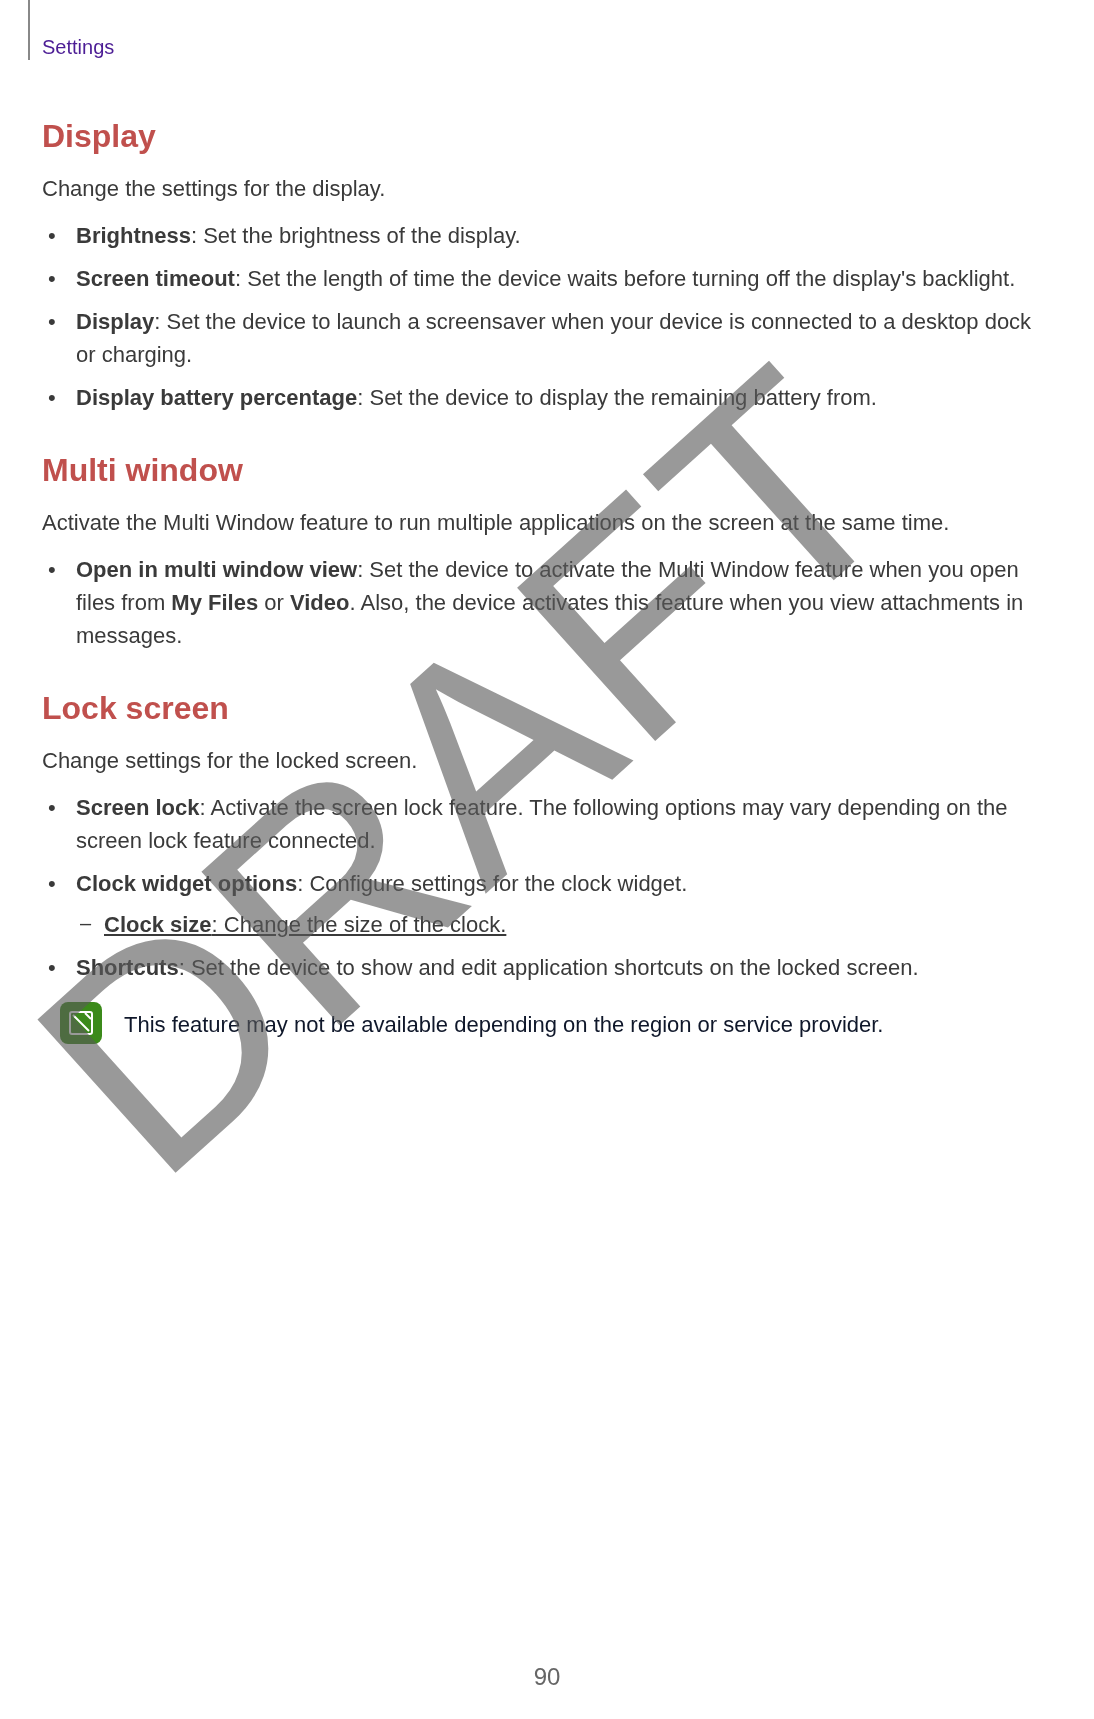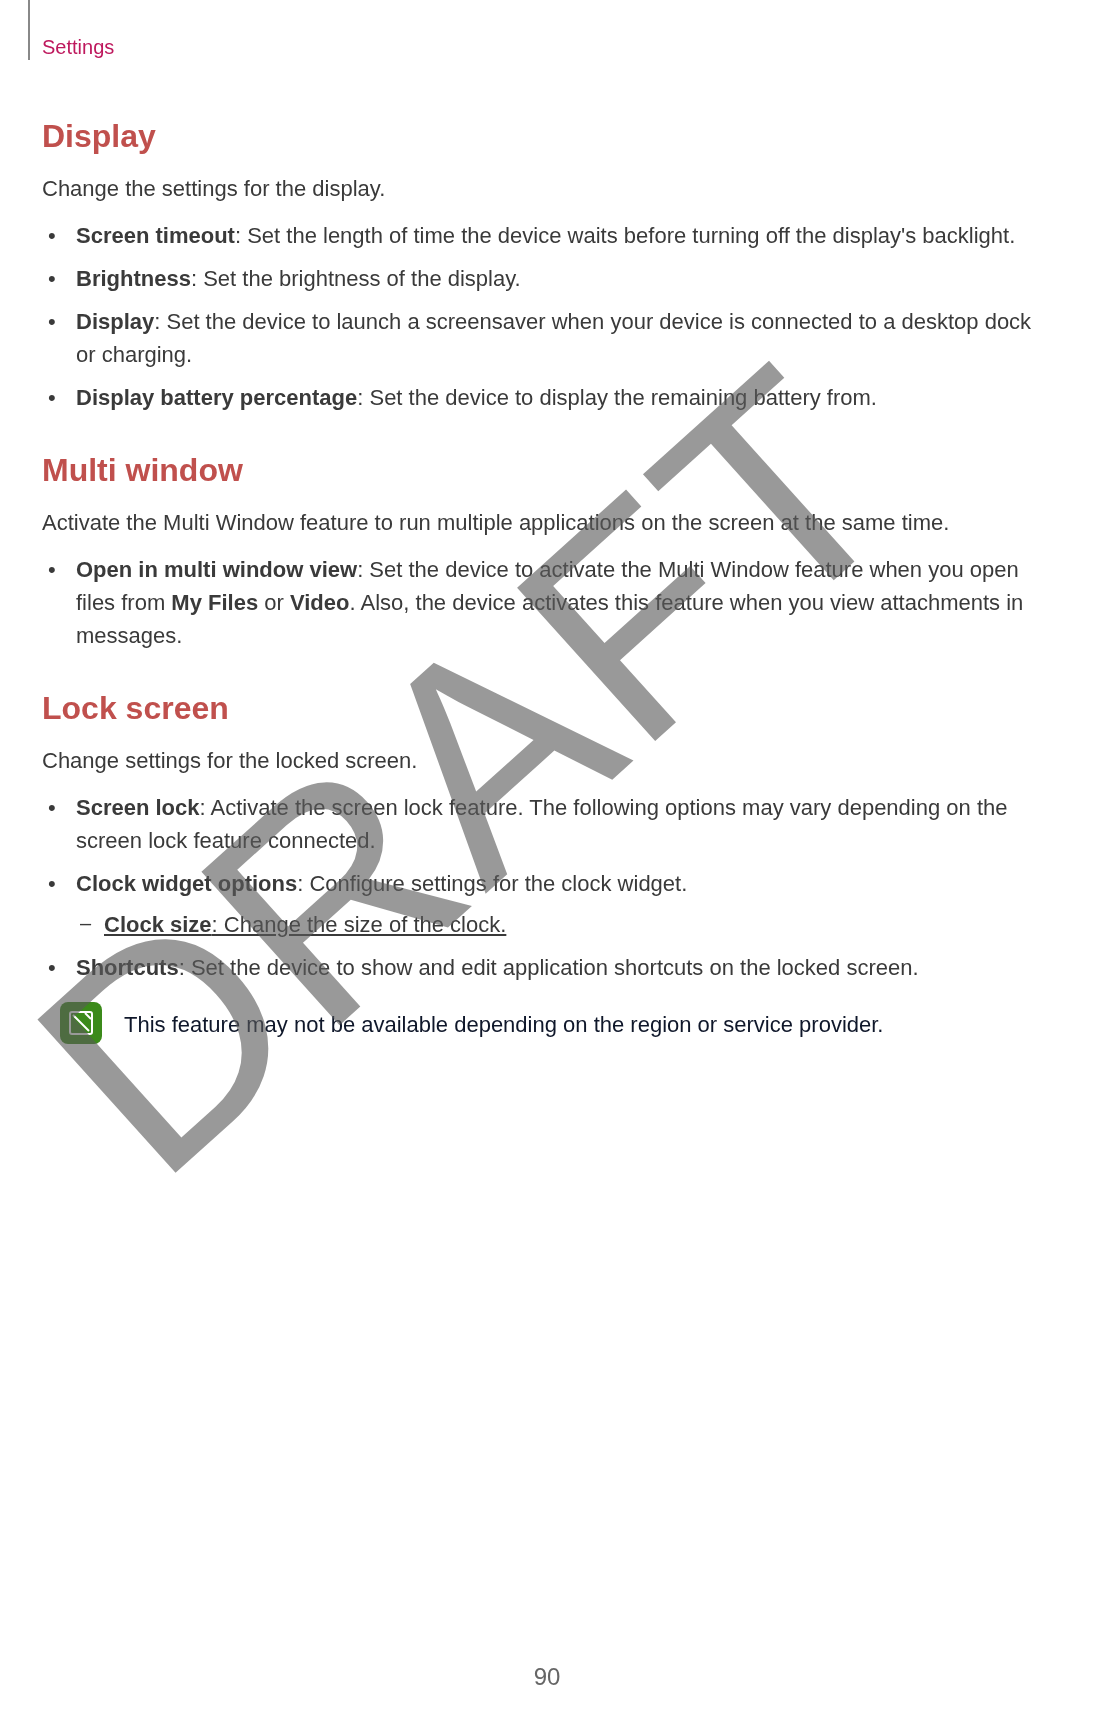--- a/index.html
+++ b/index.html
@@ -17,21 +17,21 @@
       left: 28px;
       width: 2px;
       height: 60px;
       background: #888;
     }
     .header-label {
       position: absolute;
       top: 36px;
       left: 42px;
       font-size: 20px;
-      color: #be185d;
+      color: #4c1d95;
     }
     .content {
       position: absolute;
       top: 118px;
       left: 42px;
       right: 56px;
     }
     h2.section {
       color: #c0504d;
       font-size: 32px;
@@ -142,22 +142,22 @@
 <body>
 
 <div class="header-rule"></div>
 <div class="header-label">Settings</div>
 
 <div class="content">
 
   <h2 class="section">Display</h2>
   <p class="intro">Change the settings for the display.</p>
   <ul class="bullets">
+    <li><span class="b">Brightness</span><span>: Set the brightness of the display.</span></li>
     <li><span class="b">Screen timeout</span><span>: Set the length of time the device waits before turning off the display's backlight.</span></li>
-    <li><span class="b">Brightness</span><span>: Set the brightness of the display.</span></li>
     <li><span class="b">Display</span><span>: Set the device to launch a screensaver when your device is connected to a desktop dock or charging.</span></li>
     <li><span class="b">Display battery percentage</span><span>: Set the device to display the remaining battery from.</span></li>
   </ul>
 
   <h2 class="section">Multi window</h2>
   <p class="intro">Activate the Multi Window feature to run multiple applications on the screen at the same time.</p>
   <ul class="bullets">
     <li>
       <span class="b">Open in multi window view</span><span>: Set the device to activate the Multi Window feature when you open files from </span><span class="b">My Files</span><span> or </span><span class="b">Video</span><span>. Also, the device activates this feature when you view attachments in messages.</span>
     </li>

